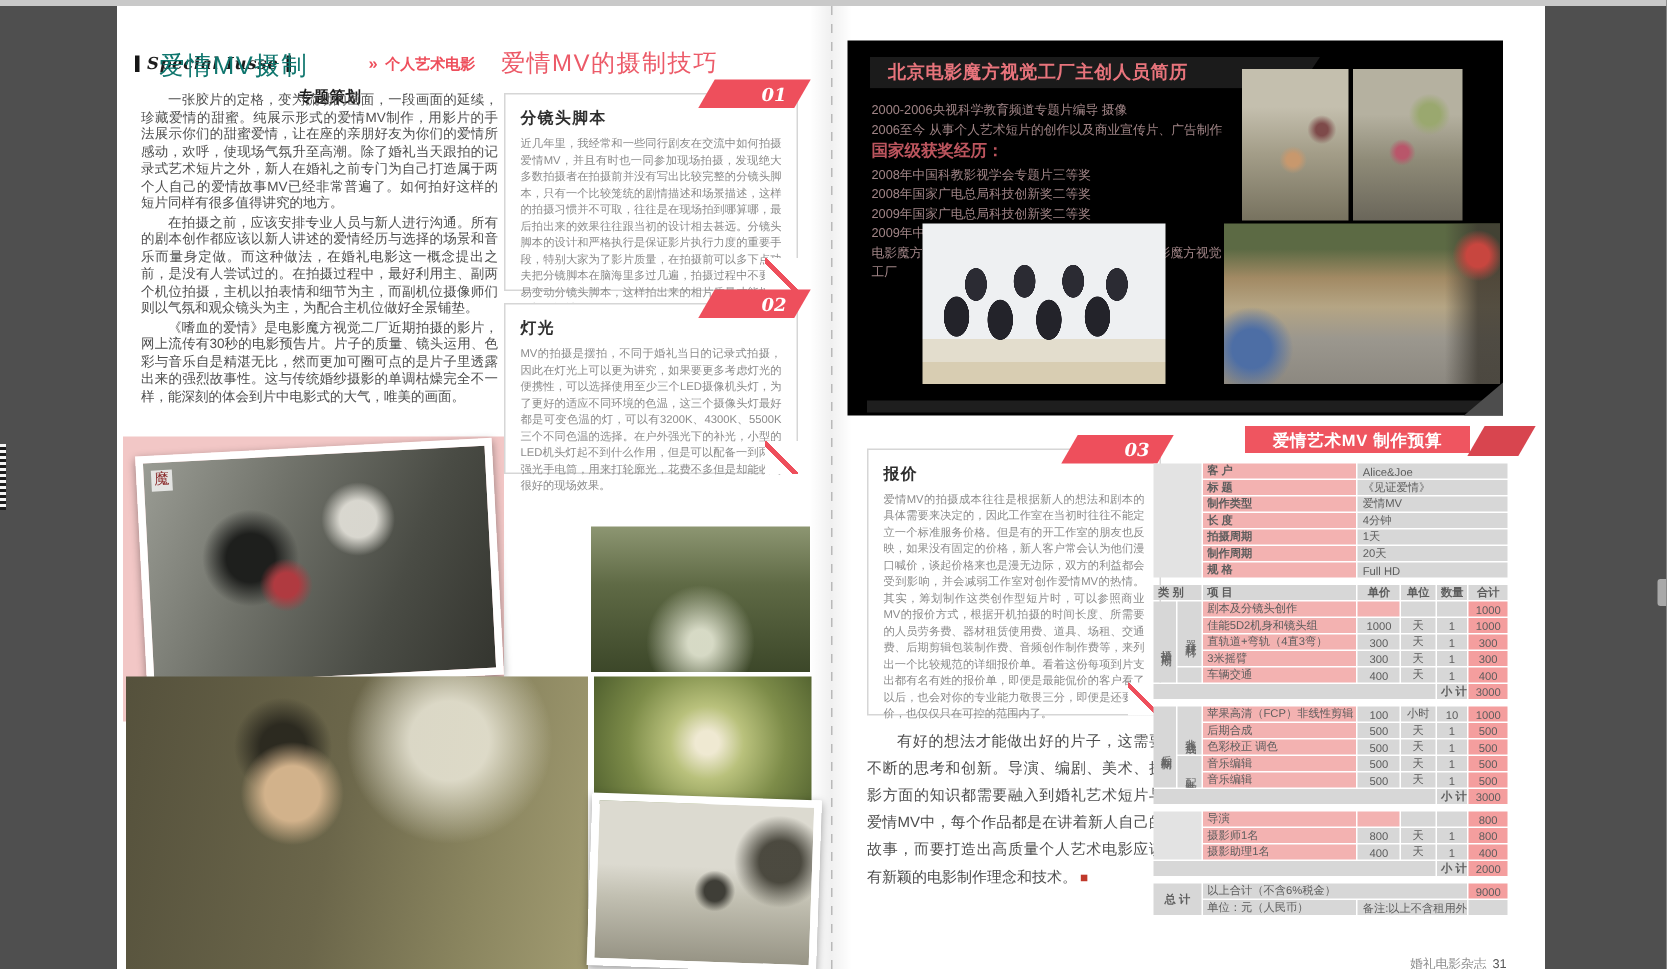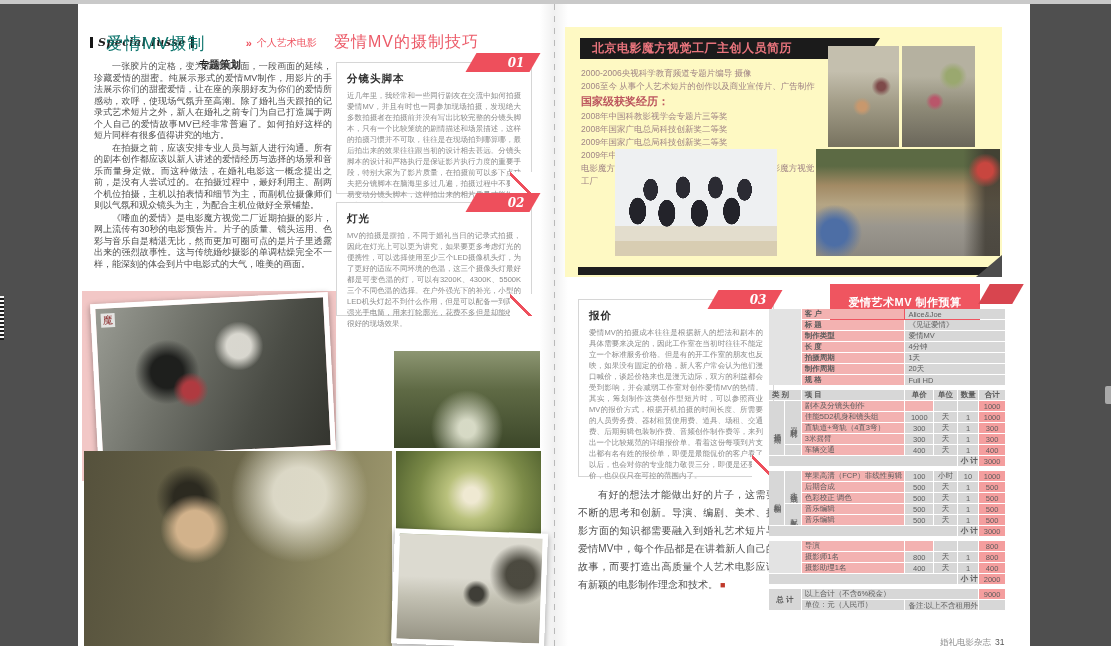--- a/index.html
+++ b/index.html
@@ -15,21 +15,21 @@
     background:repeating-linear-gradient(180deg,#b9b9b9 0 6px,transparent 6px 12px); }
   .fold-shadow { position:absolute; left:462px; top:0; bottom:0; width:28px;
     background:linear-gradient(90deg,rgba(0,0,0,0) 0,rgba(0,0,0,.06) 50%,rgba(0,0,0,0) 100%); }
 
   
   .lp-header { position:absolute; left:12px; top:9px; font-size:10px; display:flex; align-items:center; gap:5px; white-space:nowrap; }
   .hbar { display:inline-block; width:3px; height:11px; background:#161616; }
   .brand { font:italic bold 11px "DejaVu Serif",serif; color:#1d1d1d; letter-spacing:.5px; }
   .sectn { font-weight:bold; font-size:10.5px; color:#1d1d1d;margin-top:45px; }
   .harrow { color:#ee4f5c; font-weight:bold; font-size:11px; }
-  .topic { color:#ee4f5c; font-size:10px; }
+  .topic { color:#ee4f5c; font-size:10px;font-weight:bold; }
 
   .lp-title { position:absolute; left:28px; top:28px; font-size:17px; font-weight:normal; color:#0f766e; letter-spacing:1px; }
   .lp-body { position:absolute; left:16px; top:57px; width:238px; font-size:9px; line-height:11.5px; color:#4e4e4e; text-align:justify; }
   .lp-body p { text-indent:2em; margin-bottom:1px; }
 
   .mid-title { position:absolute; left:256px; top:28px; font-size:16px; font-weight:normal; color:#ec5a68; letter-spacing:1px; }
 
   
   .tipbox { position:absolute; background:#fff; border:1px solid #d6d6d6; padding:9px 10px 6px 10px; }
   .tipbox .tab { position:absolute; top:-10px; right:-4px; width:64px; height:19px; background:#ee4f5c;
@@ -69,21 +69,21 @@
       linear-gradient(100deg,#55513c 0%,#6b664a 45%,#8a855f 75%,#a29c72 100%); }
   .p-rings { left:318px; top:447px; width:145px; height:85px;
     background:radial-gradient(circle at 52% 52%, #efe9d2 0 9%, #b9c17c 28%, #7d8c49 60%, #4f5f2e 100%); }
   .p-dance { left:315px; top:527px; width:153px; height:115px; transform:rotate(2deg);
     background:
       radial-gradient(circle at 85% 35%, rgba(60,58,48,.9) 0 10%, rgba(60,58,48,0) 22%),
       radial-gradient(circle at 55% 55%, #3f3e37 0 7%, rgba(63,62,55,0) 14%),
       linear-gradient(180deg,#dcdad0 0 40%,#c2c0b2 60%,#979485 100%); }
 
   
-  .resume-panel { position:absolute; left:487px; top:23px; width:437px; height:250px; background:#fef9c3; }
+  .resume-panel { position:absolute; left:487px; top:23px; width:437px; height:250px; background:#000000; }
   .resume-title { position:absolute; left:15px; top:11px; width:300px; height:21px; background:#1b1b1b;
     clip-path:polygon(0 0,100% 0,calc(100% - 14px) 100%,0 100%);
     display:flex; align-items:center; padding-left:12px; }
   .resume-title span { color:#e8747c; font-size:12px; font-weight:bold; letter-spacing:.5px; }
   .resume-text { position:absolute; left:16px; top:40px; width:236px; }
   .resume-text p { font-size:8.5px; line-height:13px; color:#a08486; }
   .resume-text .awards-h { font-size:11px; font-weight:bold; color:#bc555e; line-height:17px; }
   .panel-bar { position:absolute; left:13px; right:5px; bottom:2px; height:8px; background:#1e1e1e; }
   .panel-fold { position:absolute; right:0; bottom:0; width:0; height:0; border-left:26px solid transparent; border-bottom:22px solid #4d4d4d; }
   .p-street-a { left:263px; top:19px; width:71px; height:101px;
@@ -108,21 +108,21 @@
       radial-gradient(12px 18px at 80% 38%, #2b2b33 0 60%, transparent 62%),
       linear-gradient(180deg,#eef0f2 0 72%,#e3ddcd 72% 86%,#d8cdb2 86% 100%); }
   .p-street-c { left:251px; top:122px; width:184px; height:107px;
     background:
       radial-gradient(circle at 10% 78%, #4d6ea5 0 7%, rgba(77,110,165,0) 15%),
       radial-gradient(circle at 92% 20%, #c8463f 0 4%, rgba(200,70,63,0) 9%),
       linear-gradient(90deg, rgba(60,56,48,0) 0 80%, rgba(60,56,48,.8) 92% 100%),
       linear-gradient(180deg,#5c6a44 0 16%,#a28a64 34%,#b5a584 52%,#9b978e 72%,#8c8880 100%); }
 
   
-  .budget-title { position:absolute; left:752px; top:280px; width:150px; height:36px; background:#ef5560;
+  .budget-title { position:absolute; left:752px; top:280px; width:150px; height:18px; background:#ef5560;
     display:flex; align-items:center; justify-content:center; }
   .budget-title span { color:#fff; font-size:11px; font-weight:bold; letter-spacing:.5px; }
   .budget-tail { position:absolute; left:906px; top:280px; width:34px; height:20px; background:#d8454f; transform:skewX(-30deg); }
   table.budget { position:absolute; left:690px; top:304px; width:238px; border-collapse:separate; border-spacing:1.5px; table-layout:fixed; }
   table.budget td { height:9px; font-size:7.5px; color:#5d5d5d; padding:0 3px; overflow:hidden; white-space:nowrap; }
   td.c-merge { background:#e3e3e3; }
   td.c-lab { background:#f3b2b1; font-weight:bold; color:#6a5354; }
   td.c-val { background:#d7d7d7; }
   td.c-hd  { font-weight:bold; color:#646464; }
   td.c-item{ background:#f3b2b1; color:#6a5354; }

